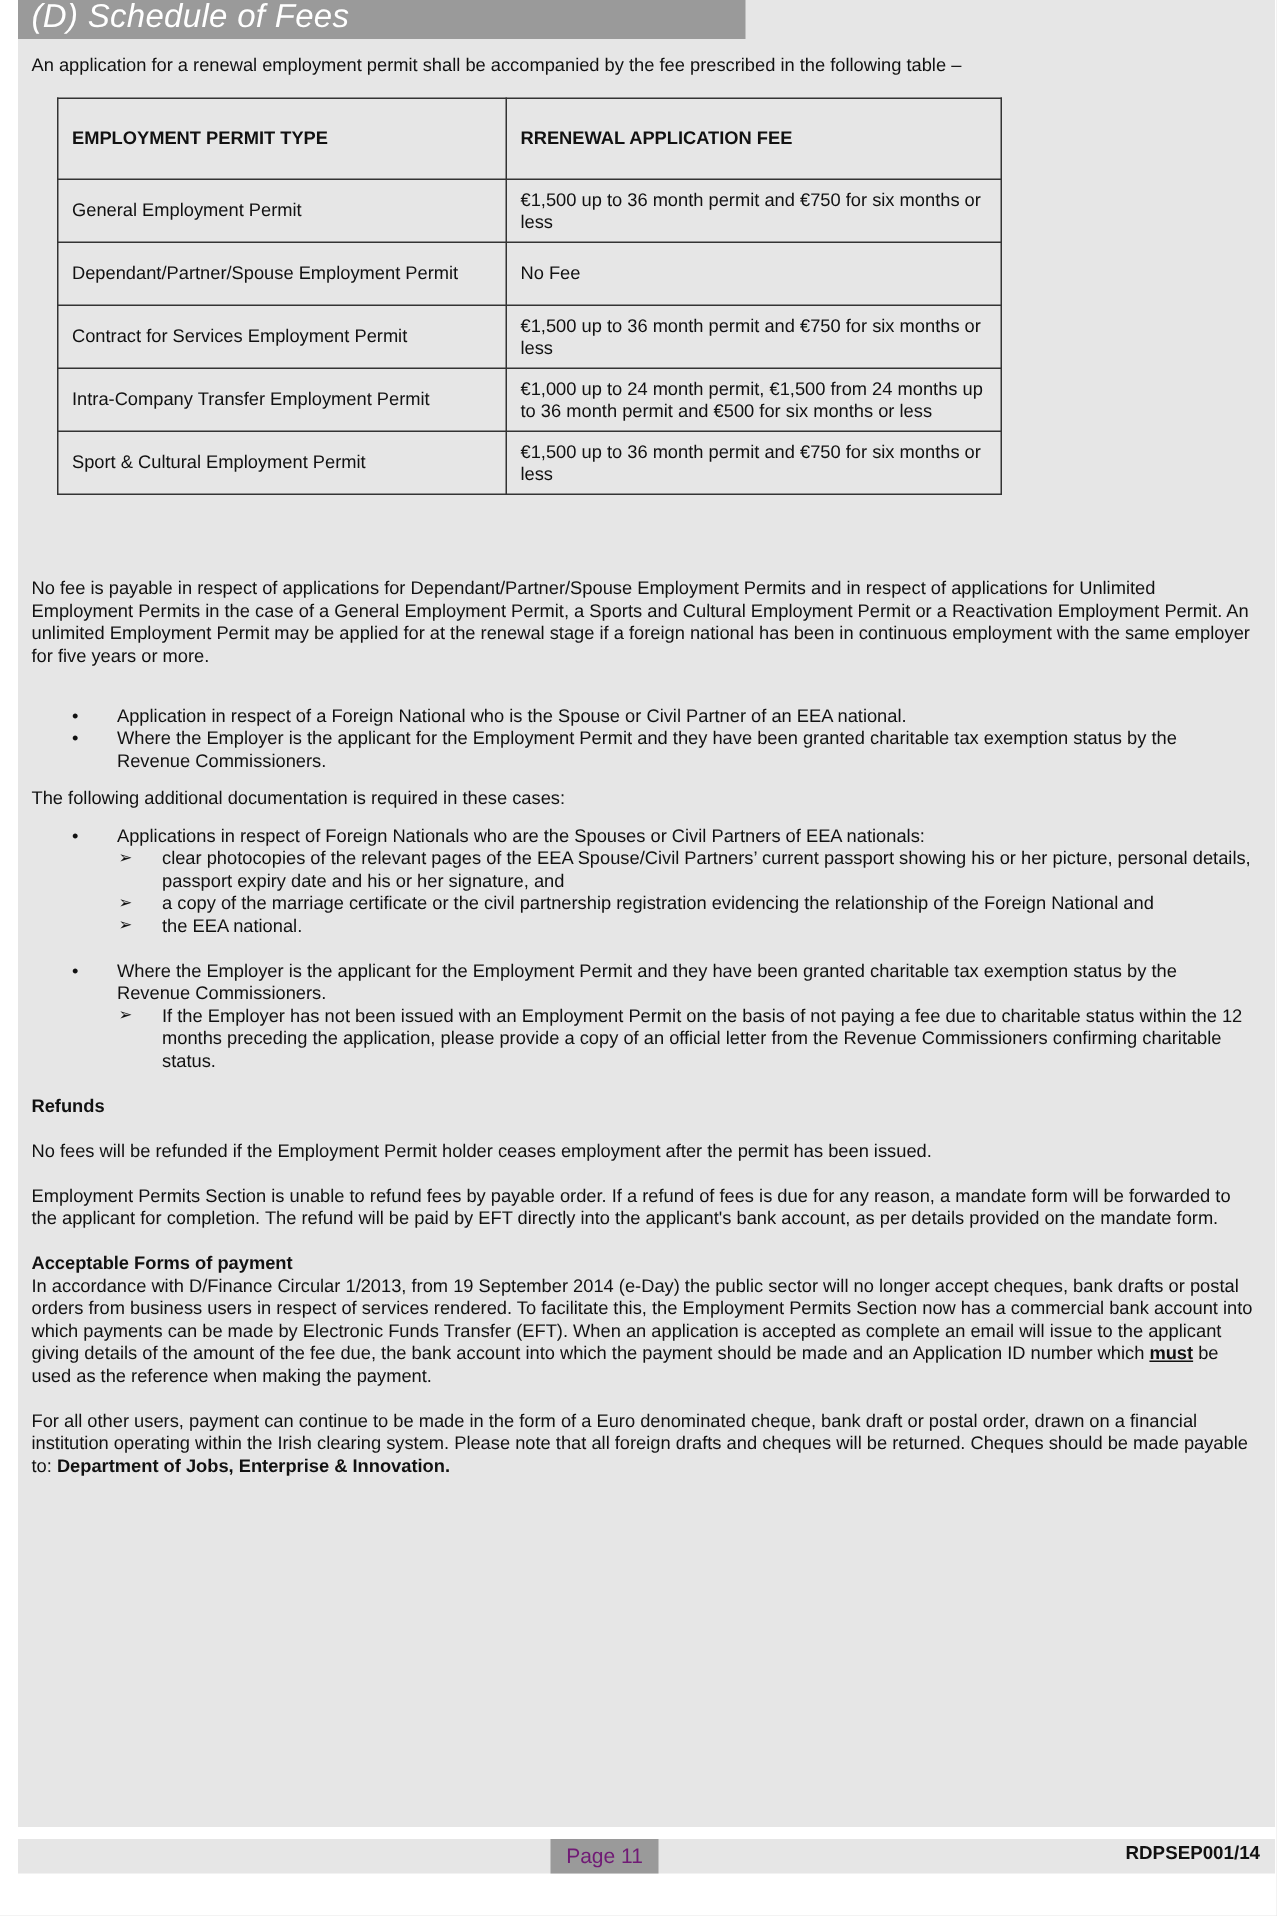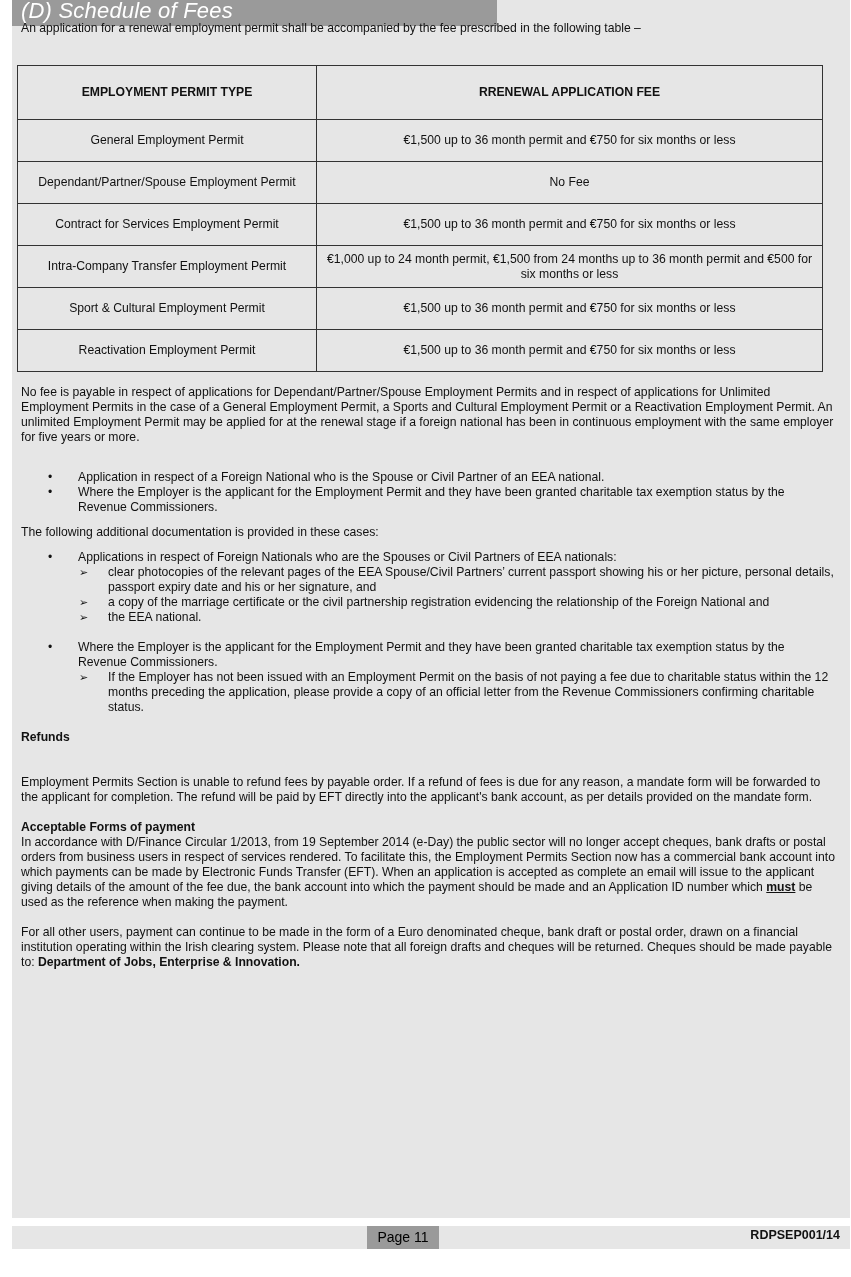--- a/index.html
+++ b/index.html
@@ -10,23 +10,23 @@
   .panel {
     position: absolute; left: 12px; top: 0; width: 838px; height: 1218px; background: #e6e6e6;
   }
   .title-bar {
     position: absolute; left: 12px; top: 0; width: 485px; height: 26px; background: #9a9a9a;
   }
   .title {
     position: absolute; left: 21px; top: -2px; color: #fff; font-style: italic; font-size: 22px;
     letter-spacing: 0.2px; white-space: nowrap;
   }
-  .intro { position: absolute; left: 21px; top: 21px; white-space: nowrap; }
+  .intro { position: absolute; left: 21px; top: 36px; white-space: nowrap; }
   table.fees {
-    position: absolute; left: 17px; top: 65px; border-collapse: collapse; width: 806px; text-align: center;
+    position: absolute; left: 38px; top: 65px; border-collapse: collapse; width: 630px;
   }
   table.fees td {
     border: 1px solid #333; padding: 0 9px; vertical-align: middle; line-height: 15px;
   }
   table.fees td.c1 { width: 280px; }
   table.fees tr.head td { height: 53px; font-weight: bold; }
   table.fees tr.row td { height: 41px; }
   .content { position: absolute; left: 21px; top: 385px; width: 815px; line-height: 15px; }
   .content p { margin: 0; }
   .b { font-weight: bold; }
@@ -37,21 +37,21 @@
   ul.bul > li > .dot { position: absolute; left: 27px; top: 0; }
   ul.arr { list-style: none; margin: 0; padding: 0; }
   ul.arr > li { position: relative; padding-left: 30px; }
   ul.arr > li > .ar { position: absolute; left: 1px; top: 0; font-size: 11px; }
   u.must { font-weight: bold; text-decoration: underline; }
   .footer-band {
     position: absolute; left: 12px; top: 1226px; width: 838px; height: 23px; background: #e6e6e6;
   }
   .page-box {
     position: absolute; left: 367px; top: 1226px; width: 72px; height: 23px; background: #9a9a9a;
-    color: #000000; font-size: 14px; text-align: center; line-height: 22px;
+    color: #701a75; font-size: 14px; text-align: center; line-height: 22px;
   }
   .docref {
     position: absolute; right: 11px; top: 1228px; font-weight: bold; font-size: 12.5px; margin-left: 12px;
   }
 </style>
 </head>
 <body>
 
 <div class="panel"></div>
 <div class="title-bar"></div>
@@ -78,37 +78,33 @@
     <td>€1,500 up to 36 month permit and €750 for six months or less</td>
   </tr>
   <tr class="row">
     <td class="c1">Intra-Company Transfer Employment Permit</td>
     <td>€1,000 up to 24 month permit, €1,500 from 24 months up to 36 month permit and €500 for six months or less</td>
   </tr>
   <tr class="row">
     <td class="c1">Sport &amp; Cultural Employment Permit</td>
     <td>€1,500 up to 36 month permit and €750 for six months or less</td>
   </tr>
-  <tr class="row">
-    <td class="c1">Reactivation Employment Permit</td>
-    <td>€1,500 up to 36 month permit and €750 for six months or less</td>
-  </tr>
 </tbody>
   </table>
 
 <div class="content">
   <p>No fee is payable in respect of applications for Dependant/Partner/Spouse Employment Permits and in respect of applications for Unlimited Employment Permits in the case of a General Employment Permit, a Sports and Cultural Employment Permit or a Reactivation Employment Permit.  An unlimited Employment Permit may be applied for at the renewal stage if a foreign national has been in continuous employment with the same employer for five years or more.</p>
   <div class="gap"></div>
   <div class="gap-s"></div>
   <ul class="bul">
     <li><span class="dot">•</span><span>Application in respect of a Foreign National who is the Spouse or Civil Partner of an EEA national.</span></li>
     <li><span class="dot">•</span><span>Where the Employer is the applicant for the Employment Permit and they have been granted charitable tax exemption status by the Revenue Commissioners.</span></li>
   </ul>
   <div class="gap-s"></div>
-  <p>The following additional documentation is provided in these cases:</p>
+  <p>The following additional documentation is required in these cases:</p>
   <div class="gap-s"></div>
   <ul class="bul">
     <li>
       <span class="dot">•</span>
       <span>Applications in respect of Foreign Nationals who are the Spouses or Civil Partners of EEA nationals:</span>
       <ul class="arr">
         <li><span class="ar">➢</span><span>clear photocopies of the relevant pages of the EEA Spouse/Civil Partners’ current passport showing his or her picture, personal details, passport expiry date and his or her signature, and</span></li>
         <li><span class="ar">➢</span><span>a copy of the marriage certificate or the civil partnership registration evidencing the relationship of the Foreign National and</span></li>
         <li><span class="ar">➢</span><span>the EEA national.</span></li>
       </ul>
@@ -117,20 +113,21 @@
       <span class="dot">•</span>
       <span>Where the Employer is the applicant for the Employment Permit and they have been granted charitable tax exemption status by the Revenue Commissioners.</span>
       <ul class="arr">
         <li><span class="ar">➢</span><span>If the Employer has not been issued with an Employment Permit on the basis of not paying a fee due to charitable status within the 12 months preceding the application, please provide a copy of an official letter from the Revenue Commissioners confirming charitable status.</span></li>
       </ul>
     </li>
   </ul>
   <div class="gap"></div>
   <p class="b">Refunds</p>
   <div class="gap"></div>
+  <p>No fees will be refunded if the Employment Permit holder ceases employment after the permit has been issued.</p>
   <div class="gap"></div>
   <p>Employment Permits Section is unable to refund fees by payable order. If a refund of fees is due for any reason, a mandate form will be forwarded to the applicant for completion. The refund will be paid by EFT directly into the applicant's bank account, as per details provided on the mandate form.</p>
   <div class="gap"></div>
   <p class="b">Acceptable Forms of payment</p>
   <p><span>In accordance with D/Finance Circular 1/2013, from 19 September 2014 (e-Day) the public sector will no longer accept cheques, bank drafts or postal orders from business users in respect of services rendered.  To facilitate this, the Employment Permits Section now has a commercial bank account into which payments can be made by Electronic Funds Transfer (EFT).  When an application is accepted as complete an email will issue to the applicant giving details of the amount of the fee due, the bank account into which the payment should be made and an Application ID number which </span><u class="must">must</u><span> be used as the reference when making the payment.</span></p>
   <div class="gap"></div>
   <p><span>For all other users, payment can continue to be made in the form of a Euro denominated cheque, bank draft or postal order, drawn on a financial institution operating within the Irish clearing system.  Please note that all foreign drafts and cheques will be returned.  Cheques should be made payable to: </span><span class="b">Department of Jobs, Enterprise &amp; Innovation.</span></p>
 </div>
 
 <div class="footer-band"></div>

